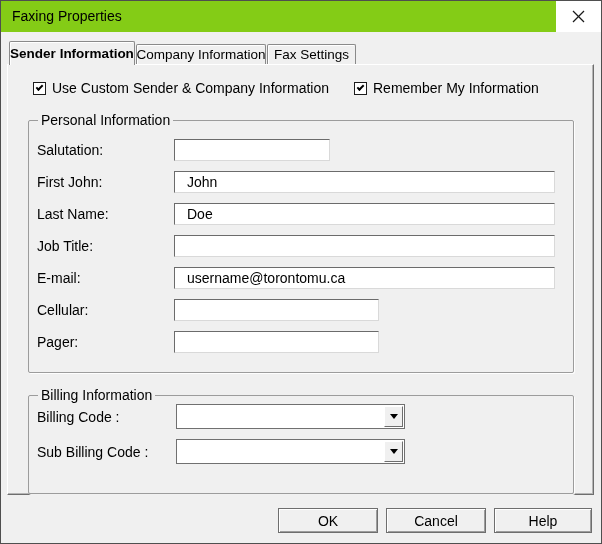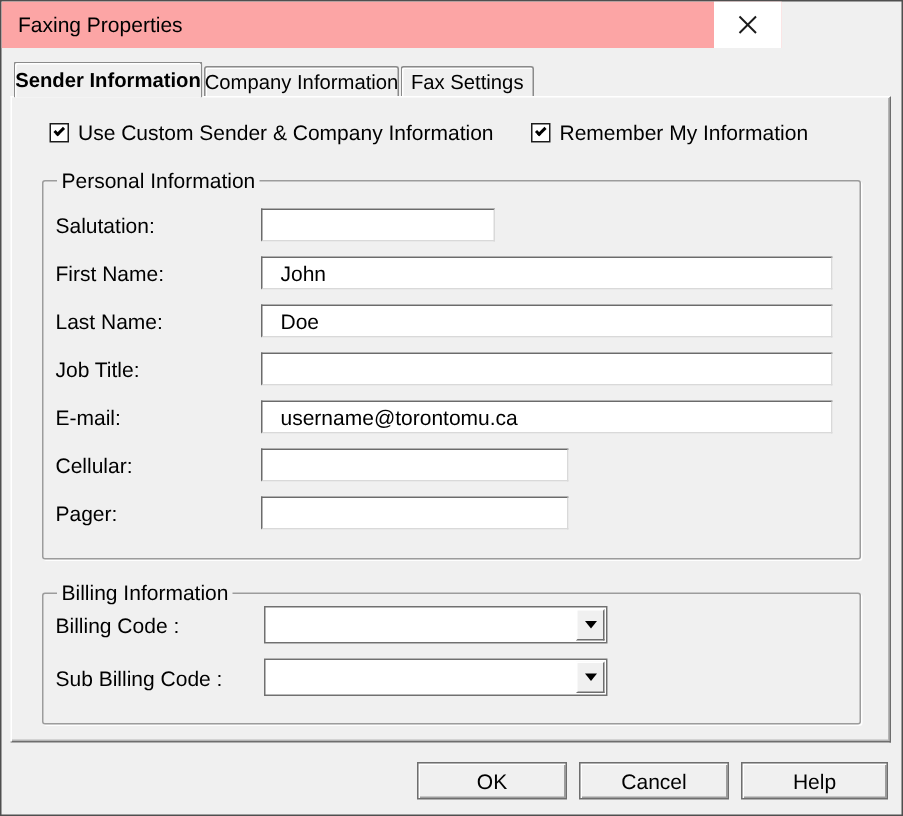--- a/index.html
+++ b/index.html
@@ -3,21 +3,21 @@
 <meta charset="utf-8">
 <style>
   html,body { margin:0; padding:0; background:#c8c8c8; }
   * { box-sizing:border-box; }
   .win {
     position:relative; width:602px; height:544px;
     background:#f0f0f0; border:1px solid #4f4f4f;
     font-family:"Liberation Sans", sans-serif; font-size:14px; color:#000;
     overflow:hidden;
   }
-  .titlebar { position:absolute; left:0; top:0; width:520px; height:31px; background:#fca5a5; }
+  .titlebar { position:absolute; left:0; top:0; width:600px; height:31px; background:#84cc16; }
   .title-text { position:absolute; left:11px; top:0; height:31px; line-height:31px; font-size:14px; color:#000; white-space:nowrap; }
   .close-btn { position:absolute; right:0; top:0; width:45px; height:31px; display:flex; align-items:center; justify-content:center; background:#ffffff; }
   .tab {
     position:absolute; background:#f0f0f0;
     border:1px solid #8a8a8a; border-bottom:none;
     border-radius:2px 2px 0 0;
     box-shadow: inset 1px 1px 0 #ffffff;
     display:flex; align-items:center; justify-content:center;
     font-size:13.5px; white-space:nowrap;
   }
@@ -114,39 +114,39 @@
   </div>
   <div class="cb-label" style="left:372px; top:80px; z-index:2;">Remember My Information</div>
 
   <div class="group" style="left:27px; top:119px; width:546px; height:253px; z-index:2;padding-left:16px;">
     <div class="legend">Personal Information</div>
   </div>
 
   <div class="row-label" style="top:141px; z-index:2;">Salutation:</div>
   <input class="tb" style="top: 138px; width: 156px; z-index: 2;" type="text" value="">
 
-  <div class="row-label" style="top:173px; z-index:2;">First Name:</div>
+  <div class="row-label" style="top:173px; z-index:2;">First John:</div>
   <input class="tb" style="top: 170px; width: 381px; z-index: 2;" type="text" value="John">
 
   <div class="row-label" style="top:205px; z-index:2;">Last Name:</div>
   <input class="tb" style="top: 202px; width: 381px; z-index: 2;" type="text" value="Doe">
 
   <div class="row-label" style="top:237px; z-index:2;">Job Title:</div>
   <input class="tb" style="top: 234px; width: 381px; z-index: 2;" type="text" value="">
 
   <div class="row-label" style="top:269px; z-index:2;">E-mail:</div>
   <input class="tb" style="top: 266px; width: 381px; z-index: 2;" type="text" value="username@torontomu.ca">
 
   <div class="row-label" style="top:301px; z-index:2;">Cellular:</div>
   <input class="tb" style="top: 298px; width: 205px; z-index: 2;" type="text" value="">
 
   <div class="row-label" style="top:333px; z-index:2;">Pager:</div>
   <input class="tb" style="top: 330px; width: 205px; z-index: 2;" type="text" value="">
 
-  <div class="group" style="left:27px; top:394px; width:546px; height:88px; z-index:2;">
+  <div class="group" style="left:27px; top:394px; width:546px; height:99px; z-index:2;">
     <div class="legend">Billing Information</div>
   </div>
 
   <div class="row-label" style="top:408px; z-index:2;">Billing Code :</div>
   <div class="combo" style="top:403px; z-index:2;">
     <span></span>
     <div class="combo-btn">
       <div class="arrow-down"></div>
     </div>
   </div>

